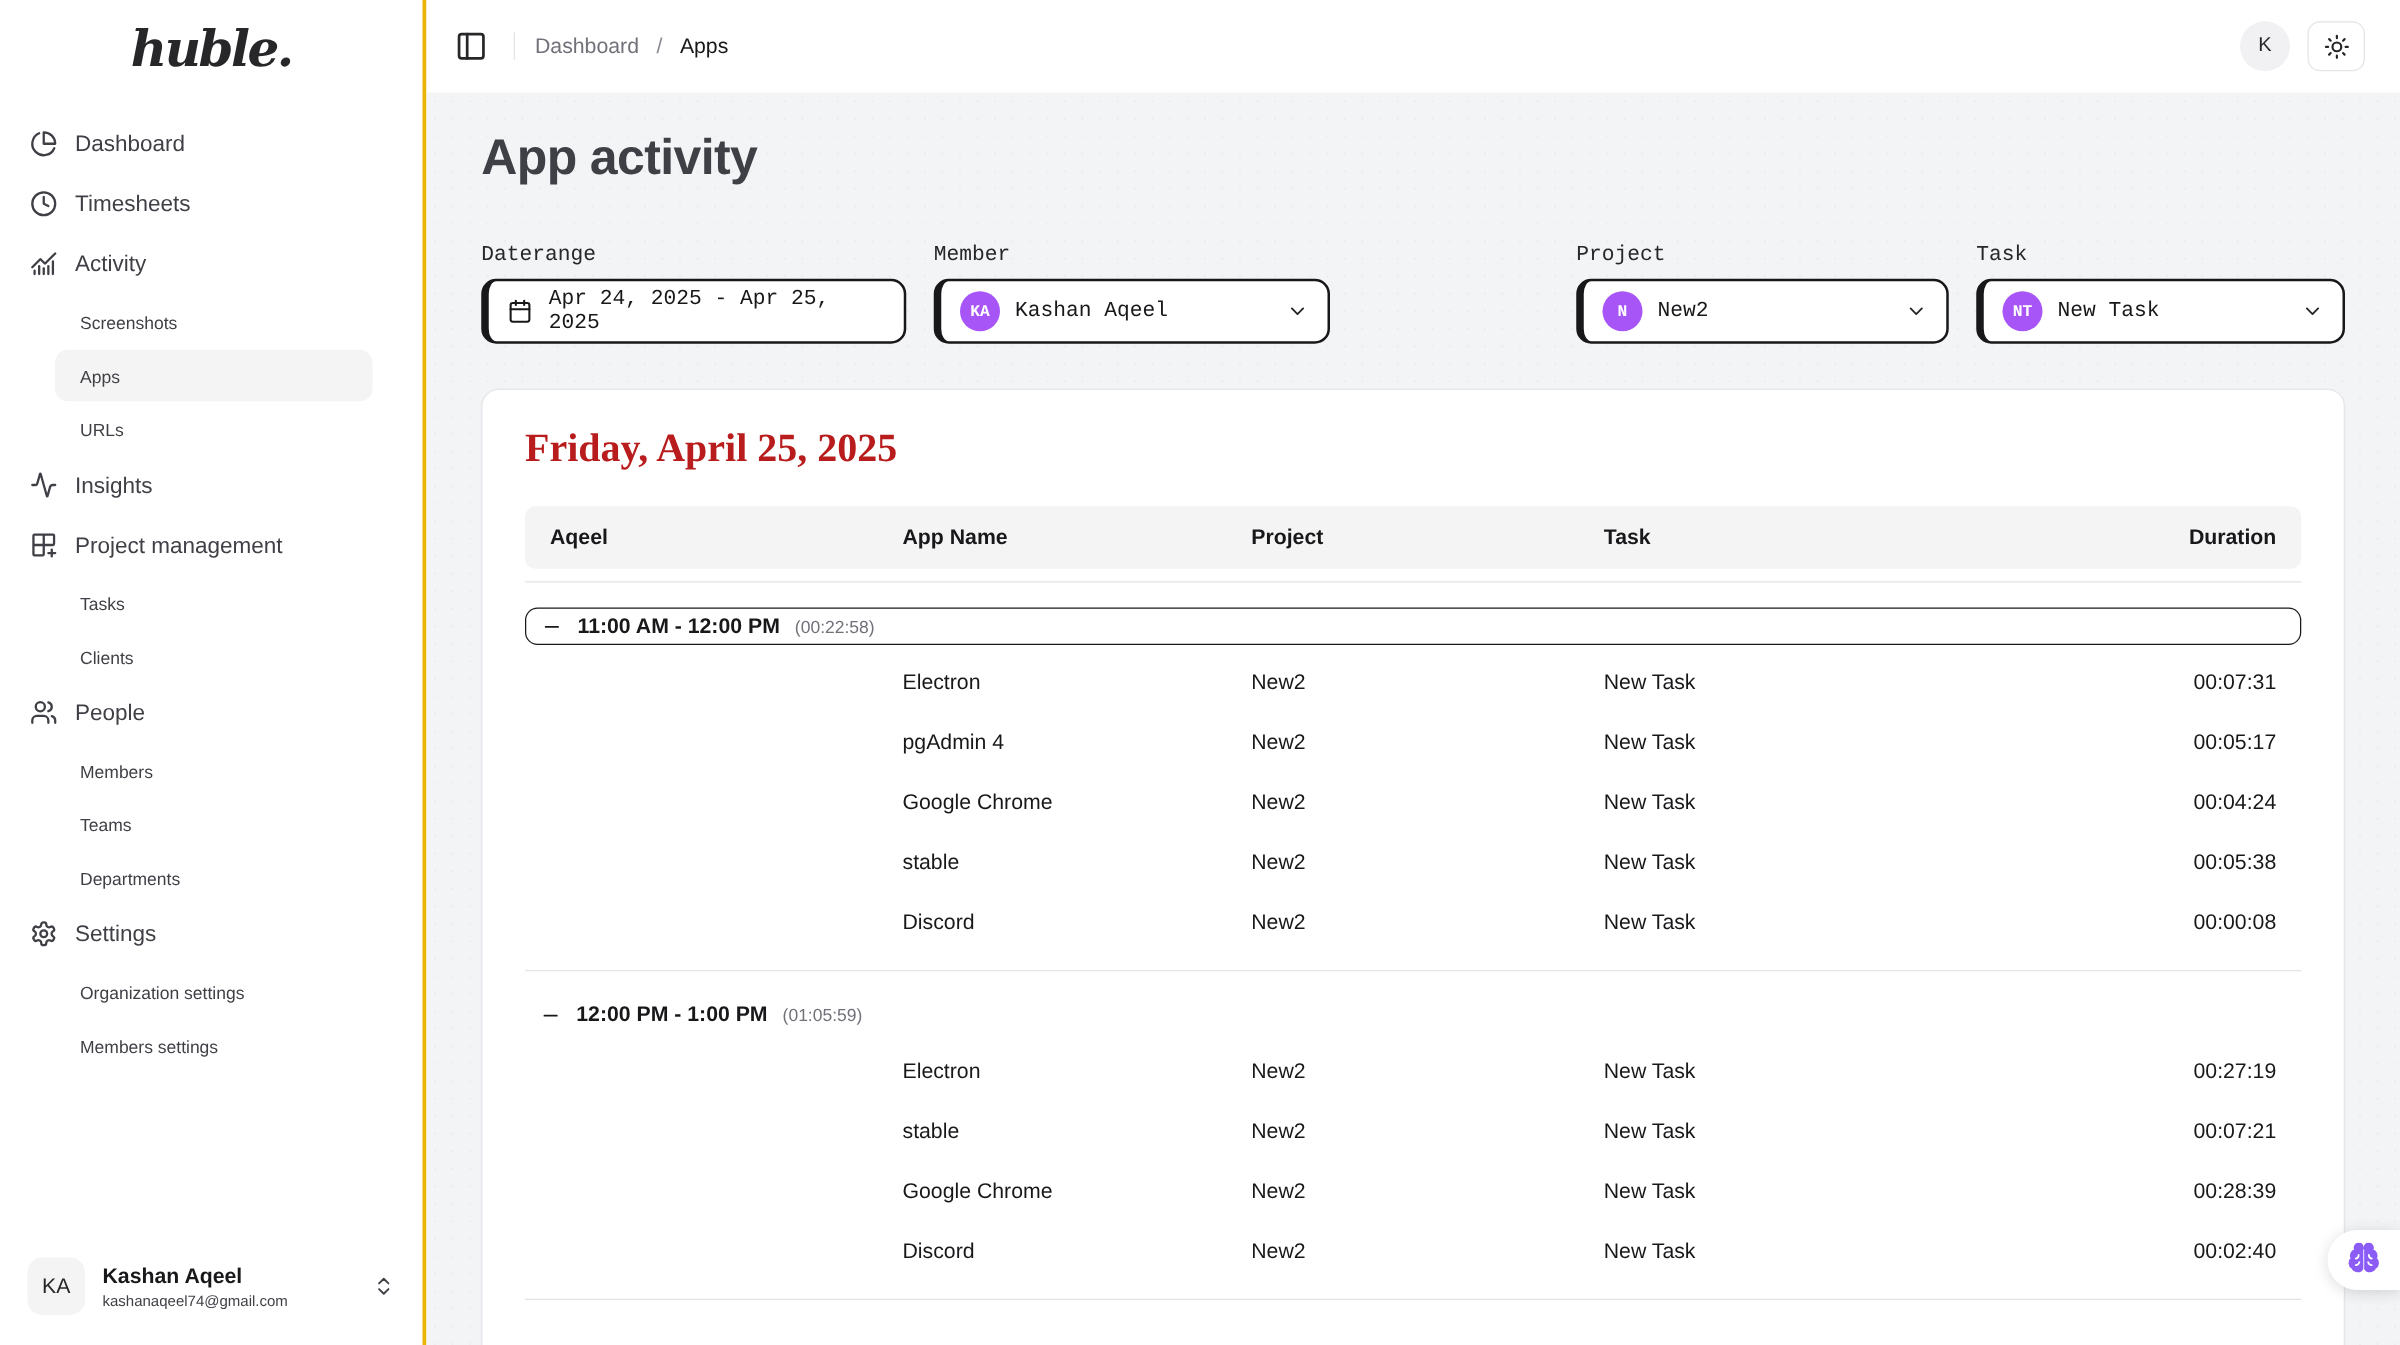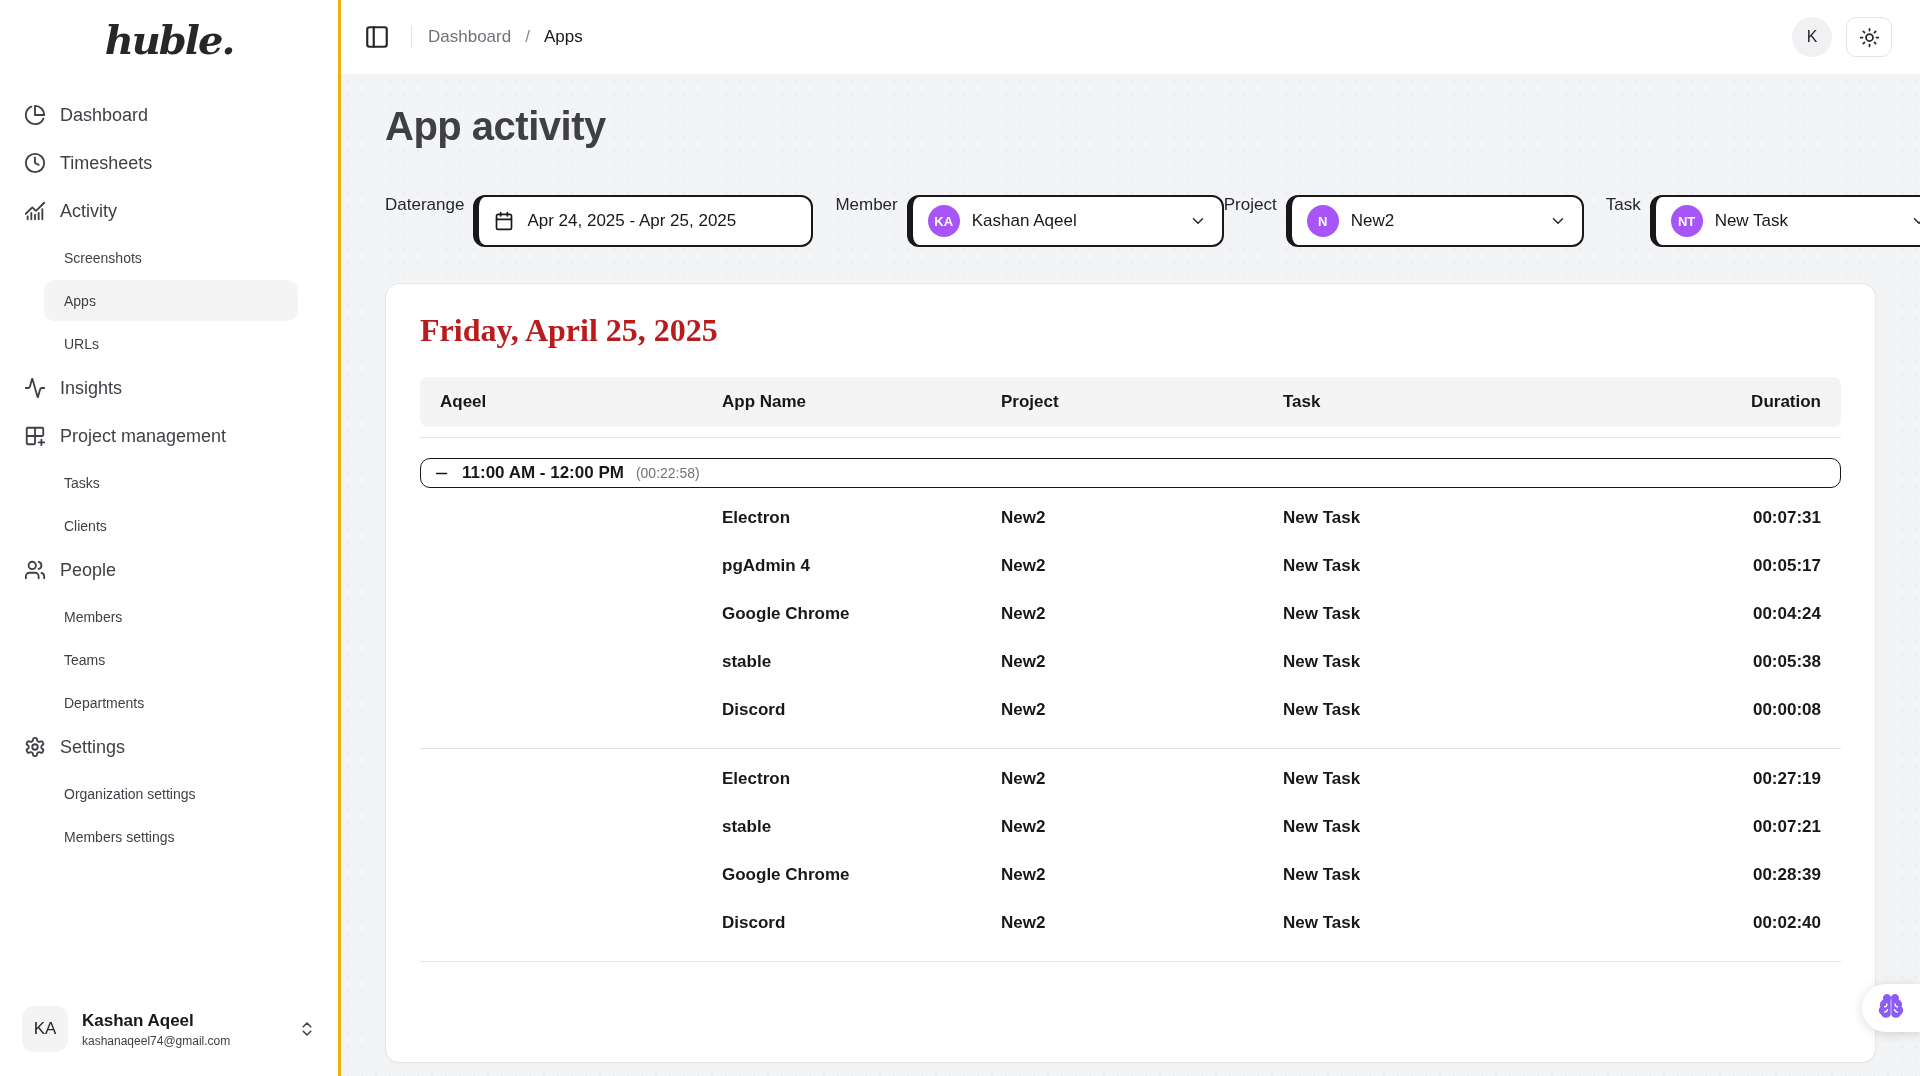--- a/index.html
+++ b/index.html
@@ -60,21 +60,21 @@
   .content {
     flex:1; padding:0 44px; overflow:hidden;
     background-color:#f3f4f6;
     background-image:radial-gradient(circle, rgba(0,0,0,0.035) 1px, transparent 1.1px);
     background-size:14px 14px;
   }
   .page-title { font-size:40px; font-weight:800; color:#3f3f46; margin-top:30px; letter-spacing:-0.5px; }
 
   
   .filters { display:flex; margin-top:46px; }
-  .filter { display:flex; flex-direction:row; gap:9px; }
+  .filter { display:flex; flex-direction:column; gap:9px;font-family:Liberation Mono, monospace; }
   .filter-label { font-size:17px; color:#27272a; }
   .control {
     height:52px; background:#fff; border:2px solid #18181b; border-left-width:6px;
     border-radius:12px; display:flex; align-items:center; padding:0 15px;
     font-size:17px; color:#18181b; cursor:pointer;
   }
   .f-date .control { width:340px; font-weight:500; gap:13px; }
   .f-member { margin-left:22px; }
   .f-member .control { width:317px; }
   .f-project { margin-left:auto; }
@@ -90,21 +90,21 @@
   .control .chev { margin-left:auto; color:#27272a; }
 
   
   .card {
     margin-top:36px; background:#fff; border:1px solid #e6e6ea; border-radius:14px;
     padding:28px 34px 0; box-shadow:0 1px 2px rgba(0,0,0,.04); height:780px;
   }
   .date-heading { font-size:32px; font-weight:800; color:#b91c1c; margin-bottom:28px;font-family:Liberation Serif, serif; }
   .thead, .trow {
     display:grid; grid-template-columns:282px 279px 282px 1fr 150px;
-    align-items:center; padding:0 20px;font-weight:bold;
+    align-items:center; padding:0 20px;
   }
   .thead {
     background:#f4f4f5; border-radius:8px; height:50px;
     font-weight:700; font-size:17px; color:#18181b;
   }
   .col-duration { text-align:right; }
   .tgroups { margin-top:10px; border-top:1px solid #e4e4e7; }
   .tgroup { border-bottom:1px solid #e4e4e7; padding-bottom:14px; }
   .group-header {
     display:flex; align-items:center; gap:12px; height:30px; margin-top:20px;
@@ -402,20 +402,29 @@
           <div class="trow">
             <div></div>
             <div>Discord</div>
             <div>New2</div>
             <div>New Task</div>
             <div class="col-duration">00:00:08</div>
           </div>
         </div>
 
         <div class="tgroup">
+          <button class="group-header">
+            <span class="minus">
+              <svg viewBox="0 0 24 24" width="17" height="17" fill="none" stroke="currentColor" stroke-width="2" stroke-linecap="round">
+                  <path d="M5 12h14"></path>
+                </svg>
+            </span>
+            <span class="g-range">12:00 PM - 1:00 PM</span>
+            <span class="g-total">(01:05:59)</span>
+          </button>
           <div class="trow">
             <div></div>
             <div>Electron</div>
             <div>New2</div>
             <div>New Task</div>
             <div class="col-duration">00:27:19</div>
           </div>
           <div class="trow">
             <div></div>
             <div>stable</div>

